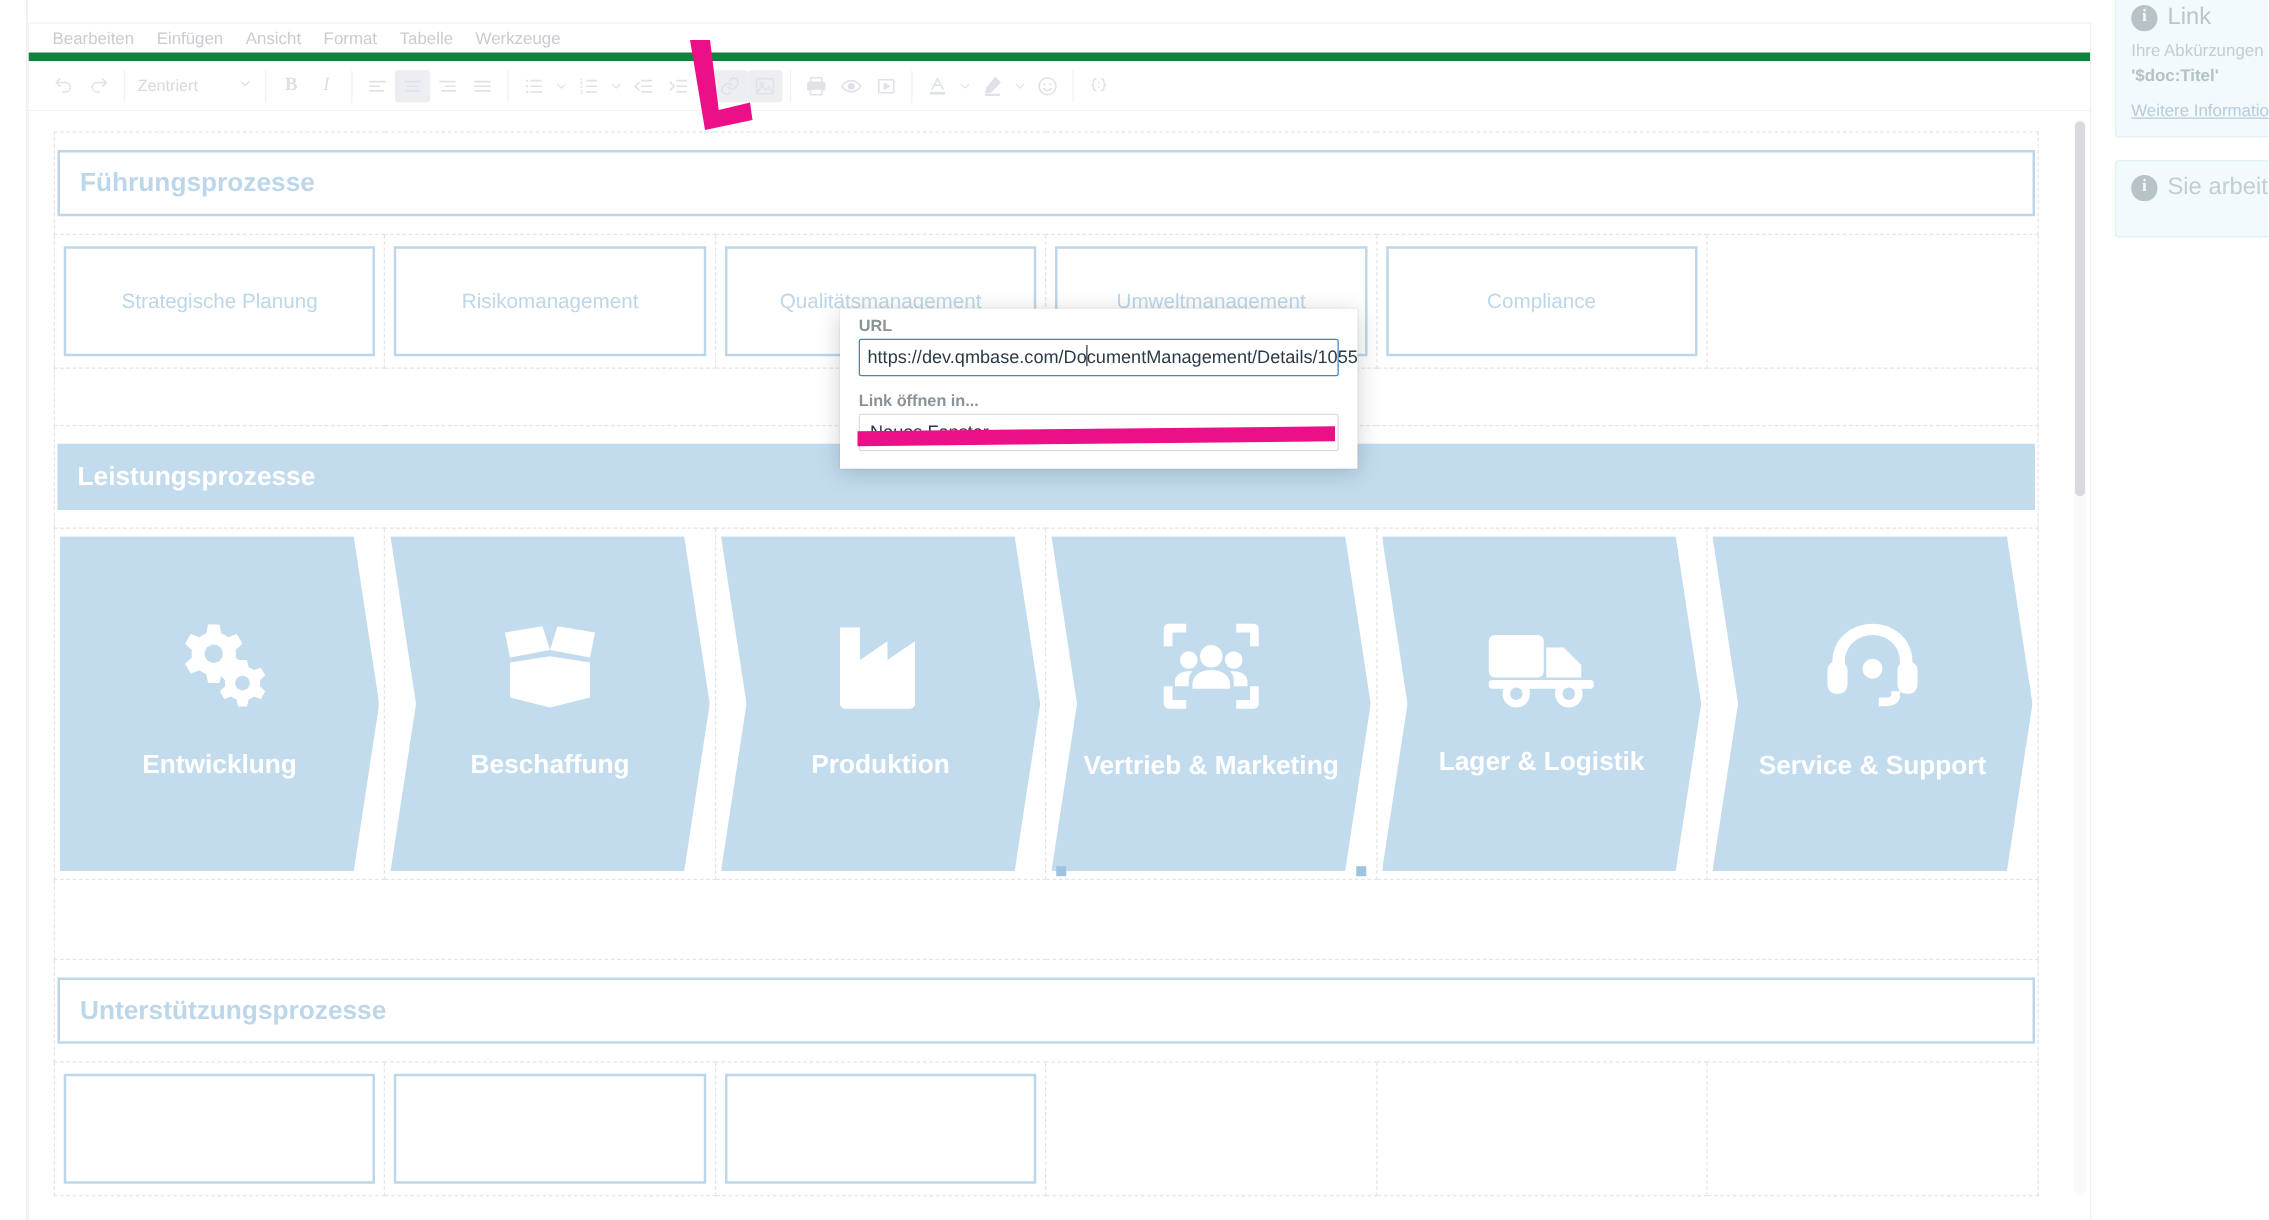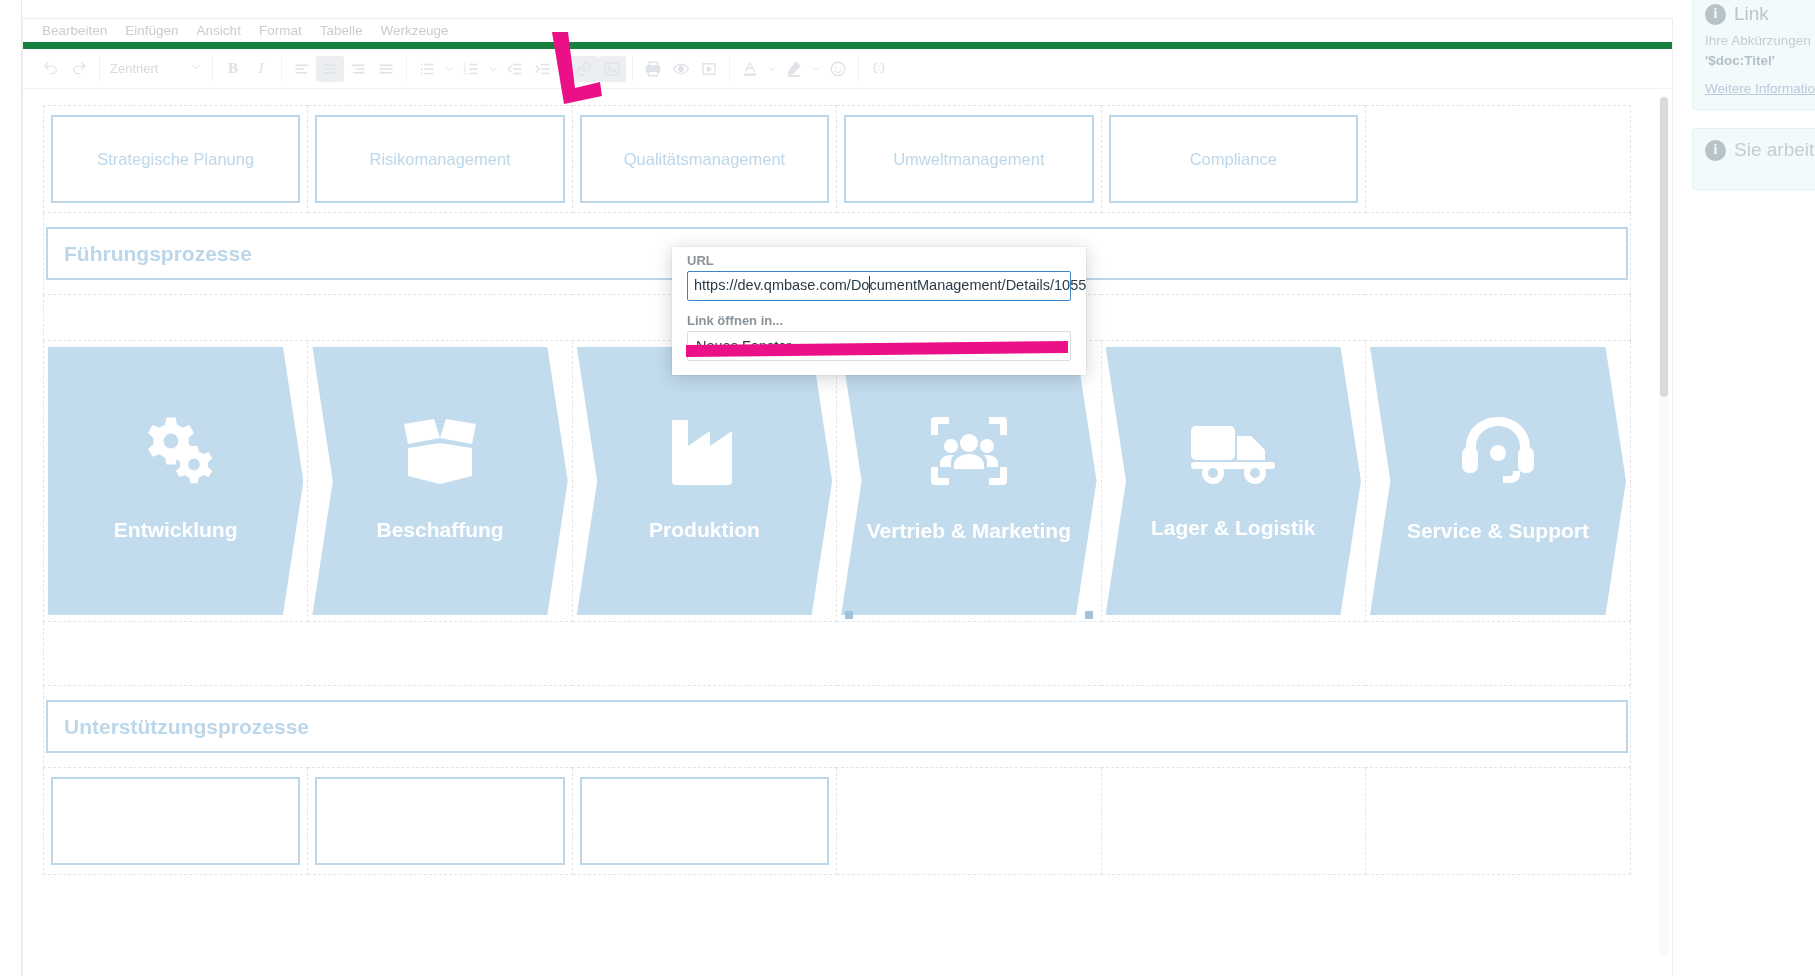--- a/index.html
+++ b/index.html
@@ -617,48 +617,53 @@
             <col style="width:16.66%">
               <col style="width:16.66%">
               <col style="width:16.66%">
             <col style="width:16.66%">
               <col style="width:16.66%">
               <col style="width:16.7%">
           </colgroup>
           <tbody>
 
             <tr>
-              <td>
-                <div class="plain-box">Strategische Planung</div>
-              </td>
-              <td>
-                <div class="plain-box">Risikomanagement</div>
-              </td>
-              <td>
-                <div class="plain-box">Qualitätsmanagement</div>
-              </td>
-              <td>
-                <div class="plain-box">Umweltmanagement</div>
-              </td>
-              <td>
-                <div class="plain-box">Compliance</div>
-              </td>
-              <td></td>
-            </tr>
-
-            <tr>
               <td colspan="6">
                 <div class="banner banner-outline">Führungsprozesse</div>
               </td>
+            </tr>
+
+            <tr>
+              <td>
+                <div class="plain-box">Strategische Planung</div>
+              </td>
+              <td>
+                <div class="plain-box">Risikomanagement</div>
+              </td>
+              <td>
+                <div class="plain-box">Qualitätsmanagement</div>
+              </td>
+              <td>
+                <div class="plain-box">Umweltmanagement</div>
+              </td>
+              <td>
+                <div class="plain-box">Compliance</div>
+              </td>
+              <td></td>
             </tr>
 
             <tr>
               <td colspan="6" style="height:46px"></td>
             </tr>
 
+            <tr>
+              <td colspan="6">
+                <div class="banner banner-filled">Leistungsprozesse</div>
+              </td>
+            </tr>
 
             <tr>
               <td>
                 <div class="chev-wrap">
                   <div class="chev first">
                     <div class="chev-icon">
                       <svg width="86" height="74" viewBox="0 0 86 74">
                         <path d="M33.5 3.5h9l1.6 7.2a17 17 0 0 1 5.3 3l7-2.6 4.5 7.8-5.4 5a17 17 0 0 1 0 6.1l5.4 5-4.5 7.8-7-2.6a17 17 0 0 1-5.3 3l-1.6 7.2h-9l-1.6-7.2a17 17 0 0 1-5.3-3l-7 2.6-4.5-7.8 5.4-5a17 17 0 0 1 0-6.1l-5.4-5 4.5-7.8 7 2.6a17 17 0 0 1 5.3-3z"></path>
                         <circle cx="38" cy="27" r="7.4" fill="#c2dcee"></circle>
                         <path d="M57.5 32h7.1l1.3 5.7a13.4 13.4 0 0 1 4.2 2.4l5.5-2 3.6 6.1-4.3 4a13.4 13.4 0 0 1 0 4.8l4.3 4-3.6 6.1-5.5-2a13.4 13.4 0 0 1-4.2 2.4l-1.3 5.7h-7.1l-1.3-5.7a13.4 13.4 0 0 1-4.2-2.4l-5.5 2-3.6-6.1 4.3-4a13.4 13.4 0 0 1 0-4.8l-4.3-4 3.6-6.1 5.5 2a13.4 13.4 0 0 1 4.2-2.4z"></path>

